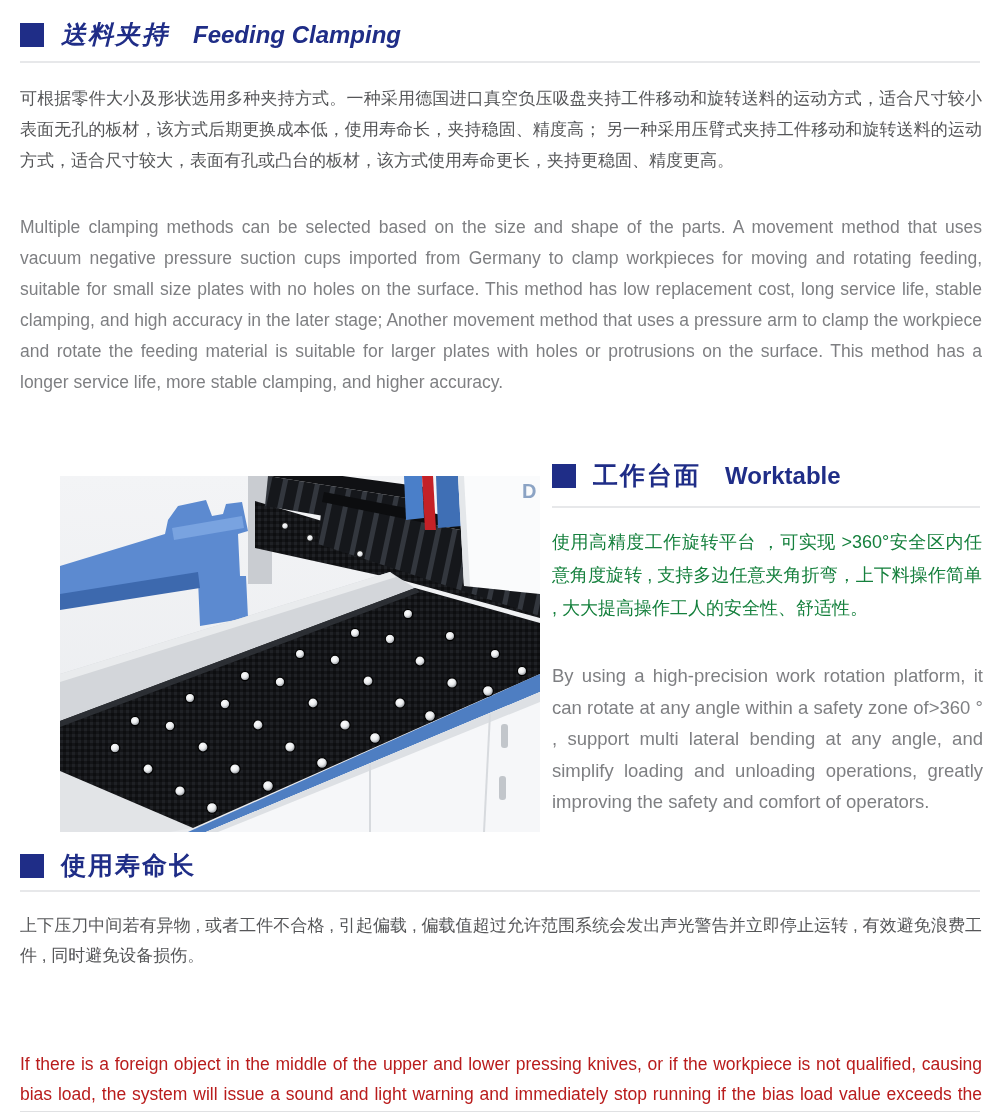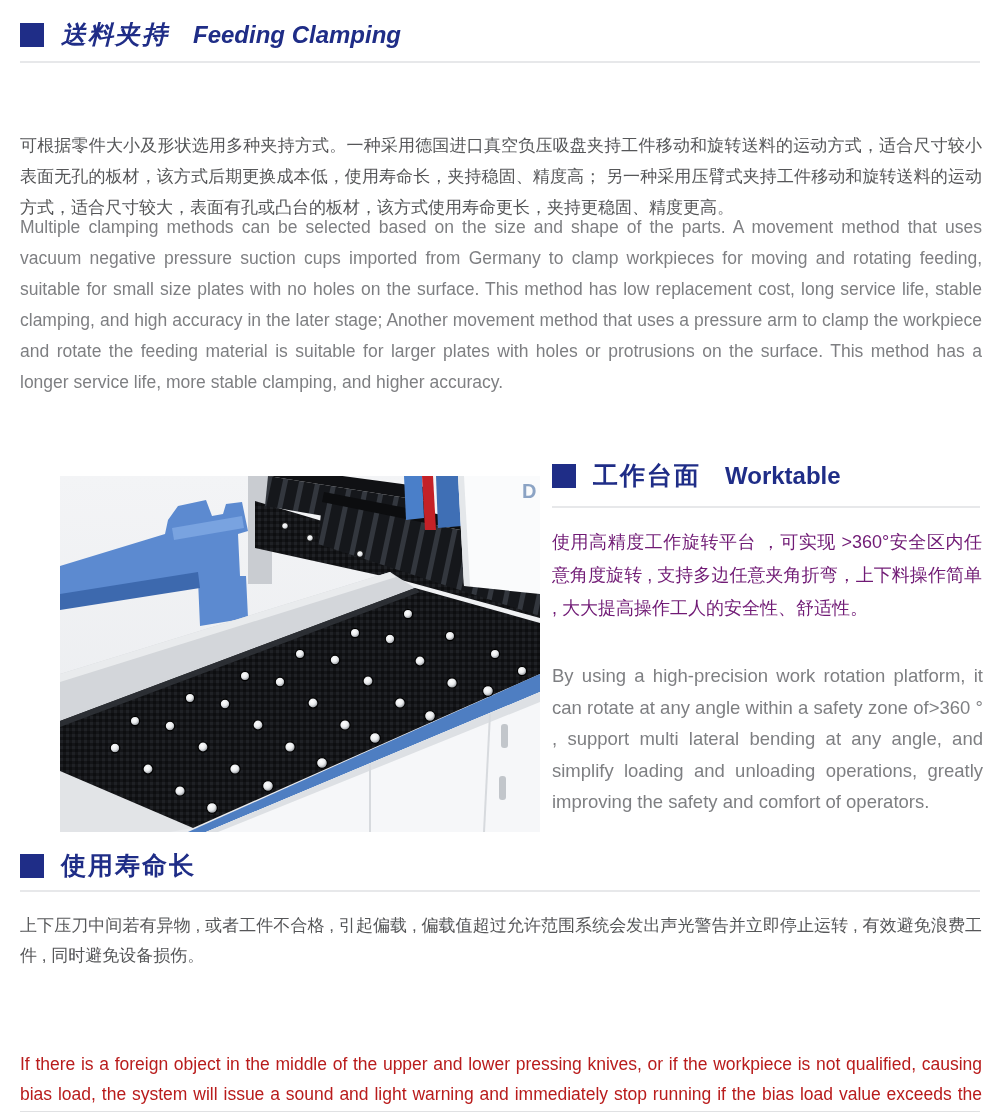--- a/index.html
+++ b/index.html
@@ -10,37 +10,37 @@
   }
   .abs{position:absolute;margin:0;}
   .hdr{display:flex;align-items:center;}
   .sq{width:24px;height:24px;background:#1f2d87;flex:0 0 auto;}
   .t-zh{font-size:25px;font-weight:700;color:#1f2d87;margin-left:17px;letter-spacing:2px;white-space:nowrap;}
   .t-en{font-size:24px;font-weight:700;color:#1f2d87;margin-left:24px;white-space:nowrap;}
   .rule{position:absolute;height:2px;background:#e7e8ea;}
   .rule.thin{height:1px;background:#e0e1e3;}
   .zh{color:#555658;font-size:17px;line-height:31px;text-align:justify;}
   .en{color:#7e7f82;font-size:17.5px;line-height:31px;text-align:justify;}
-  .zh2{color:#701a75;font-size:18px;line-height:33px;text-align:justify;}
+  .zh2{color:#15803d;font-size:18px;line-height:33px;text-align:justify;}
   .en2{color:#7e7f82;font-size:18.5px;line-height:31.5px;text-align:justify;}
   .zh3{color:#555658;font-size:17px;line-height:30px;text-align:justify;}
   .en3{color:#b91c1c;font-size:17.5px;line-height:30px;text-align:justify;margin-top:44px;}
   .photo{position:absolute;left:20px;top:460px;width:480px;height:356px;}
   .photo svg{display:block;width:100%;height:100%;}
 </style>
 </head>
 <body>
 
 <header class="abs hdr" style="left:20px;top:18px;font-style:italic;">
   <span class="sq"></span>
   <span class="t-zh">送料夹持</span>
   <span class="t-en">Feeding Clamping</span>
 </header>
 <div class="rule" style="left:20px;top:61px;width:960px;"></div>
-<p class="abs zh" style="left:20px;top:83px;width:962px;margin-top:47px;">可根据零件大小及形状选用多种夹持方式。一种采用德国进口真空负压吸盘夹持工件移动和旋转送料的运动方式，适合尺寸较小表面无孔的板材，该方式后期更换成本低，使用寿命长，夹持稳固、精度高； 另一种采用压臂式夹持工件移动和旋转送料的运动方式，适合尺寸较大，表面有孔或凸台的板材，该方式使用寿命更长，夹持更稳固、精度更高。</p>
+<p class="abs zh" style="left:20px;top:83px;width:962px;">可根据零件大小及形状选用多种夹持方式。一种采用德国进口真空负压吸盘夹持工件移动和旋转送料的运动方式，适合尺寸较小表面无孔的板材，该方式后期更换成本低，使用寿命长，夹持稳固、精度高； 另一种采用压臂式夹持工件移动和旋转送料的运动方式，适合尺寸较大，表面有孔或凸台的板材，该方式使用寿命更长，夹持更稳固、精度更高。</p>
 <p class="abs en" style="left:20px;top:212px;width:962px;">Multiple clamping methods can be selected based on the size and shape of the parts. A movement method that uses vacuum negative pressure suction cups imported from Germany to clamp workpieces for moving and rotating feeding, suitable for small size plates with no holes on the surface. This method has low replacement cost, long service life, stable clamping, and high accuracy in the later stage; Another movement method that uses a pressure arm to clamp the workpiece and rotate the feeding material is suitable for larger plates with holes or protrusions on the surface. This method has a longer service life, more stable clamping, and higher accuracy.</p>
 
 <figure class="photo">
   <svg viewBox="0 0 480 356" xmlns="http://www.w3.org/2000/svg">
     <defs>
       <pattern id="brush" width="6" height="6" patternUnits="userSpaceOnUse">
         <rect width="6" height="6" fill="#141518"></rect>
         <rect width="3" height="3" fill="#1f2125"></rect>
         <rect x="3" y="3" width="3" height="3" fill="#0d0e10"></rect>
       </pattern>

